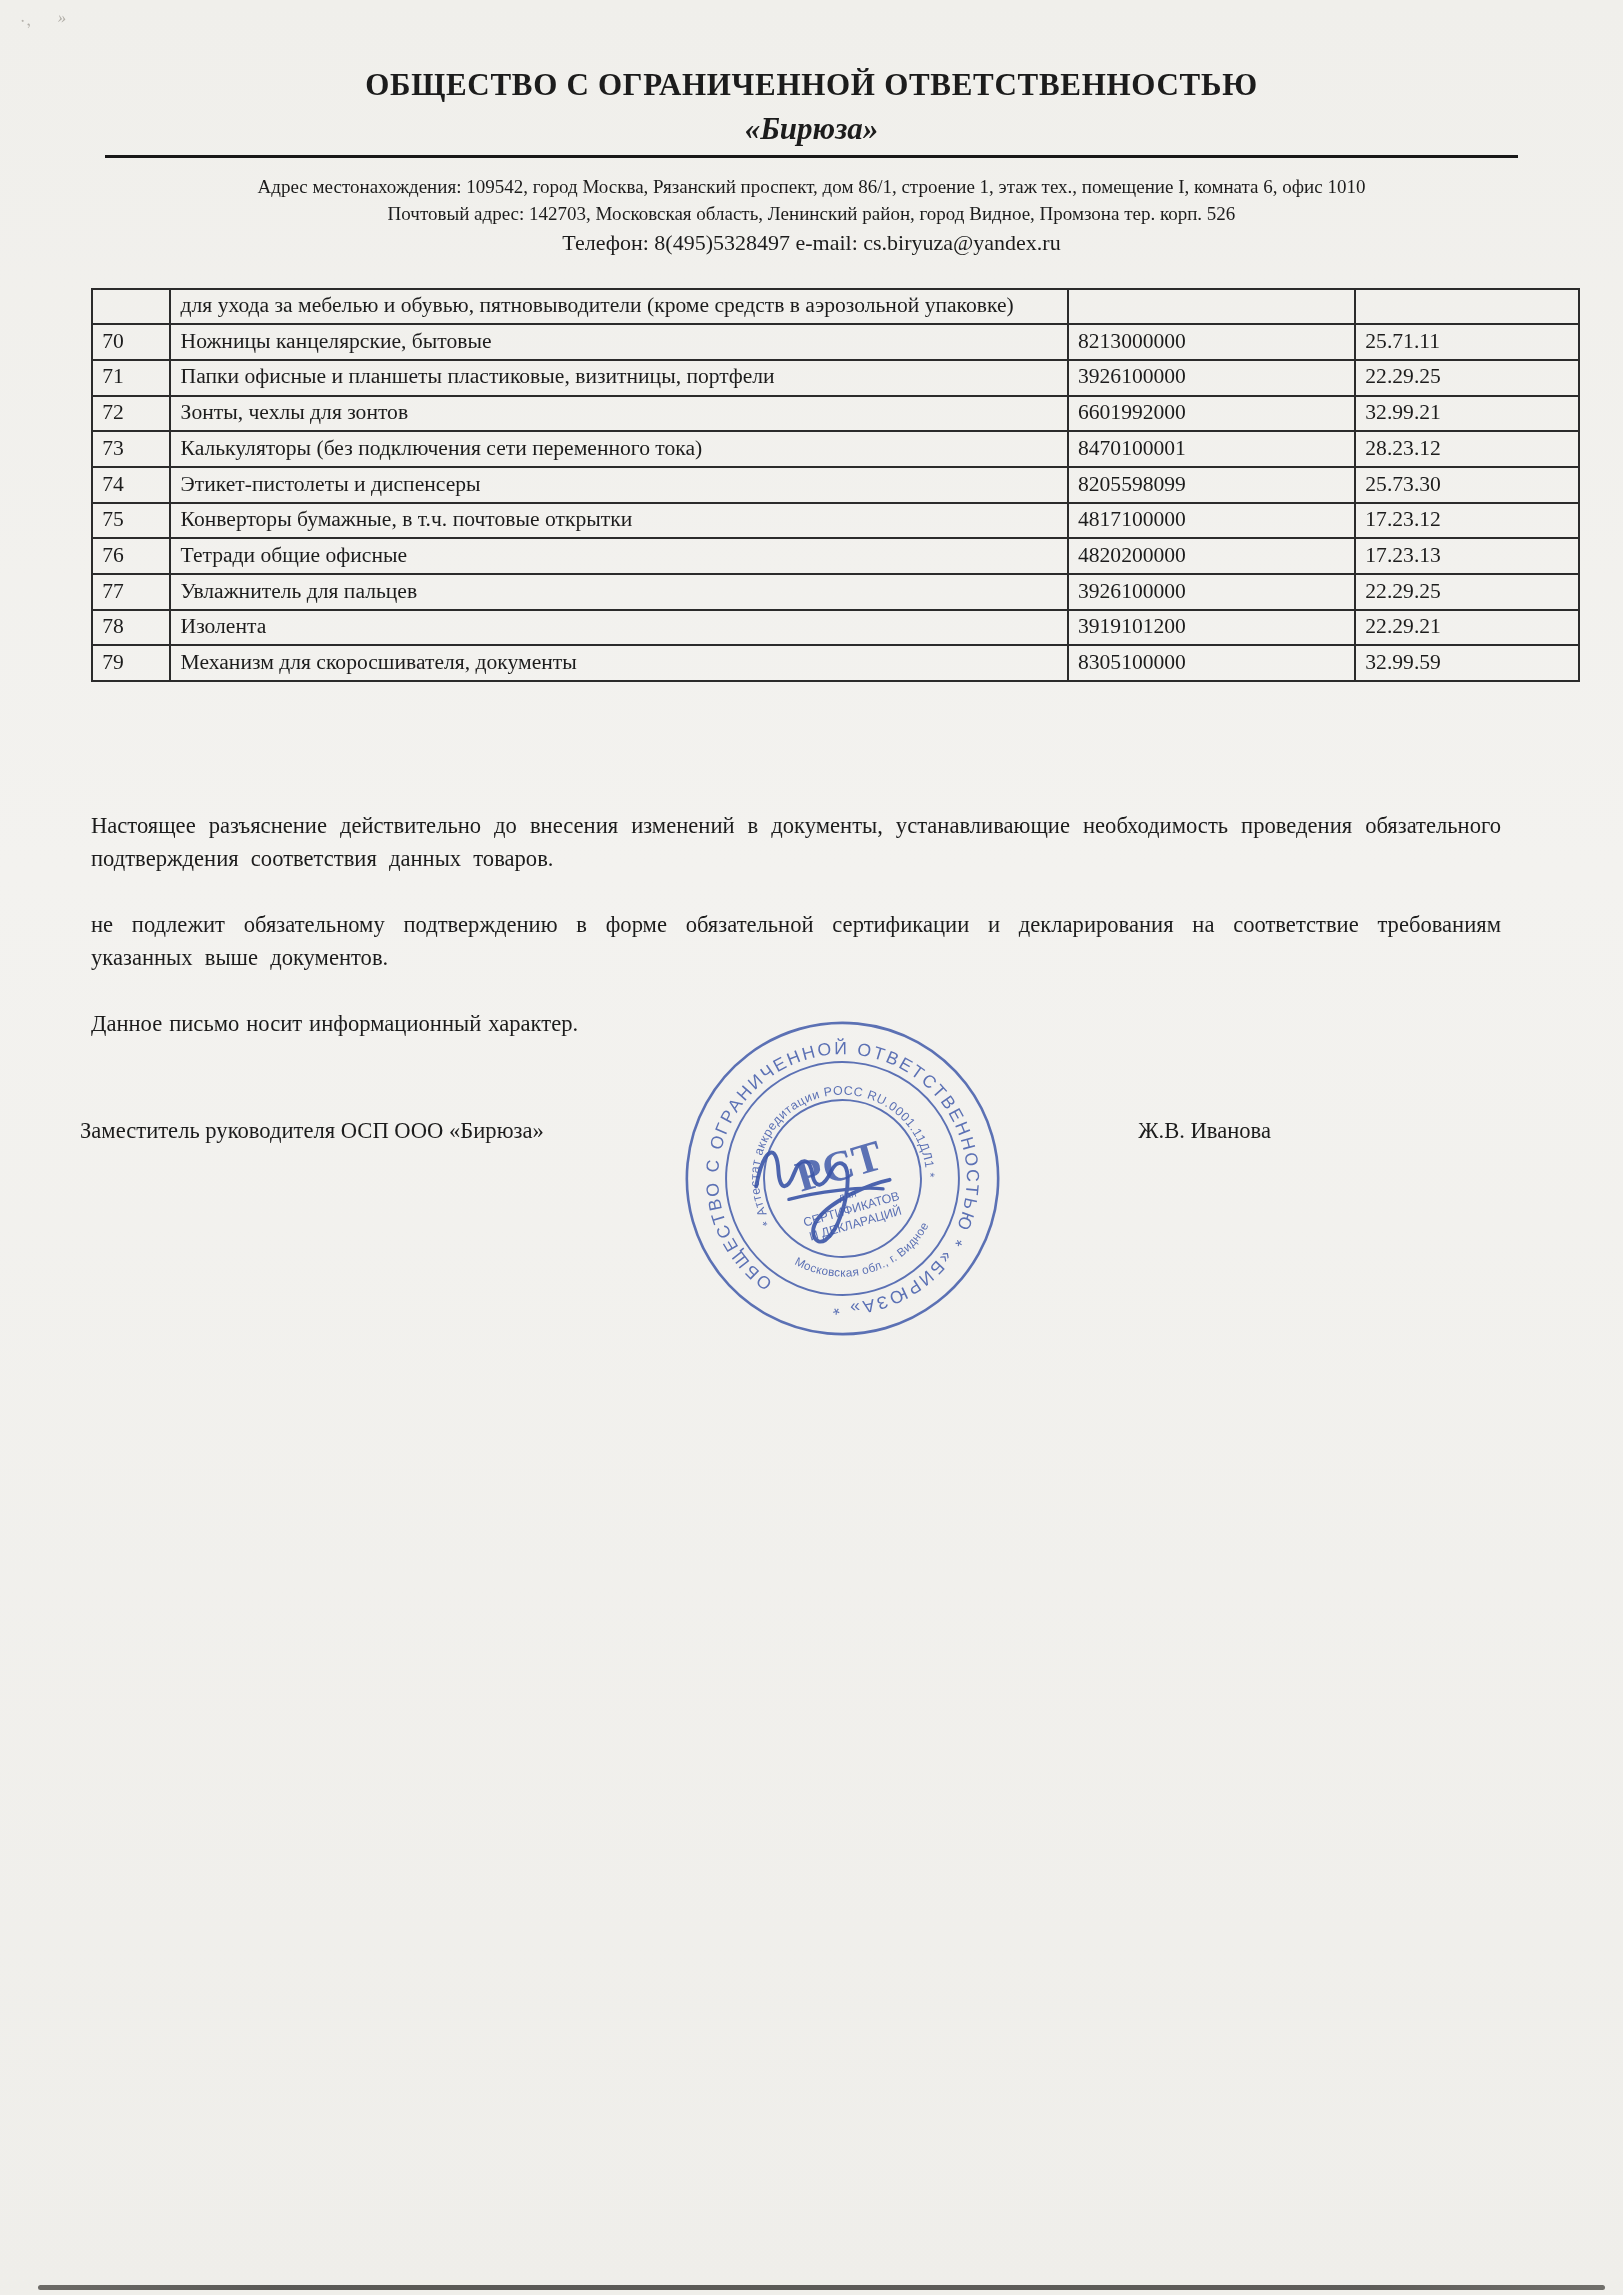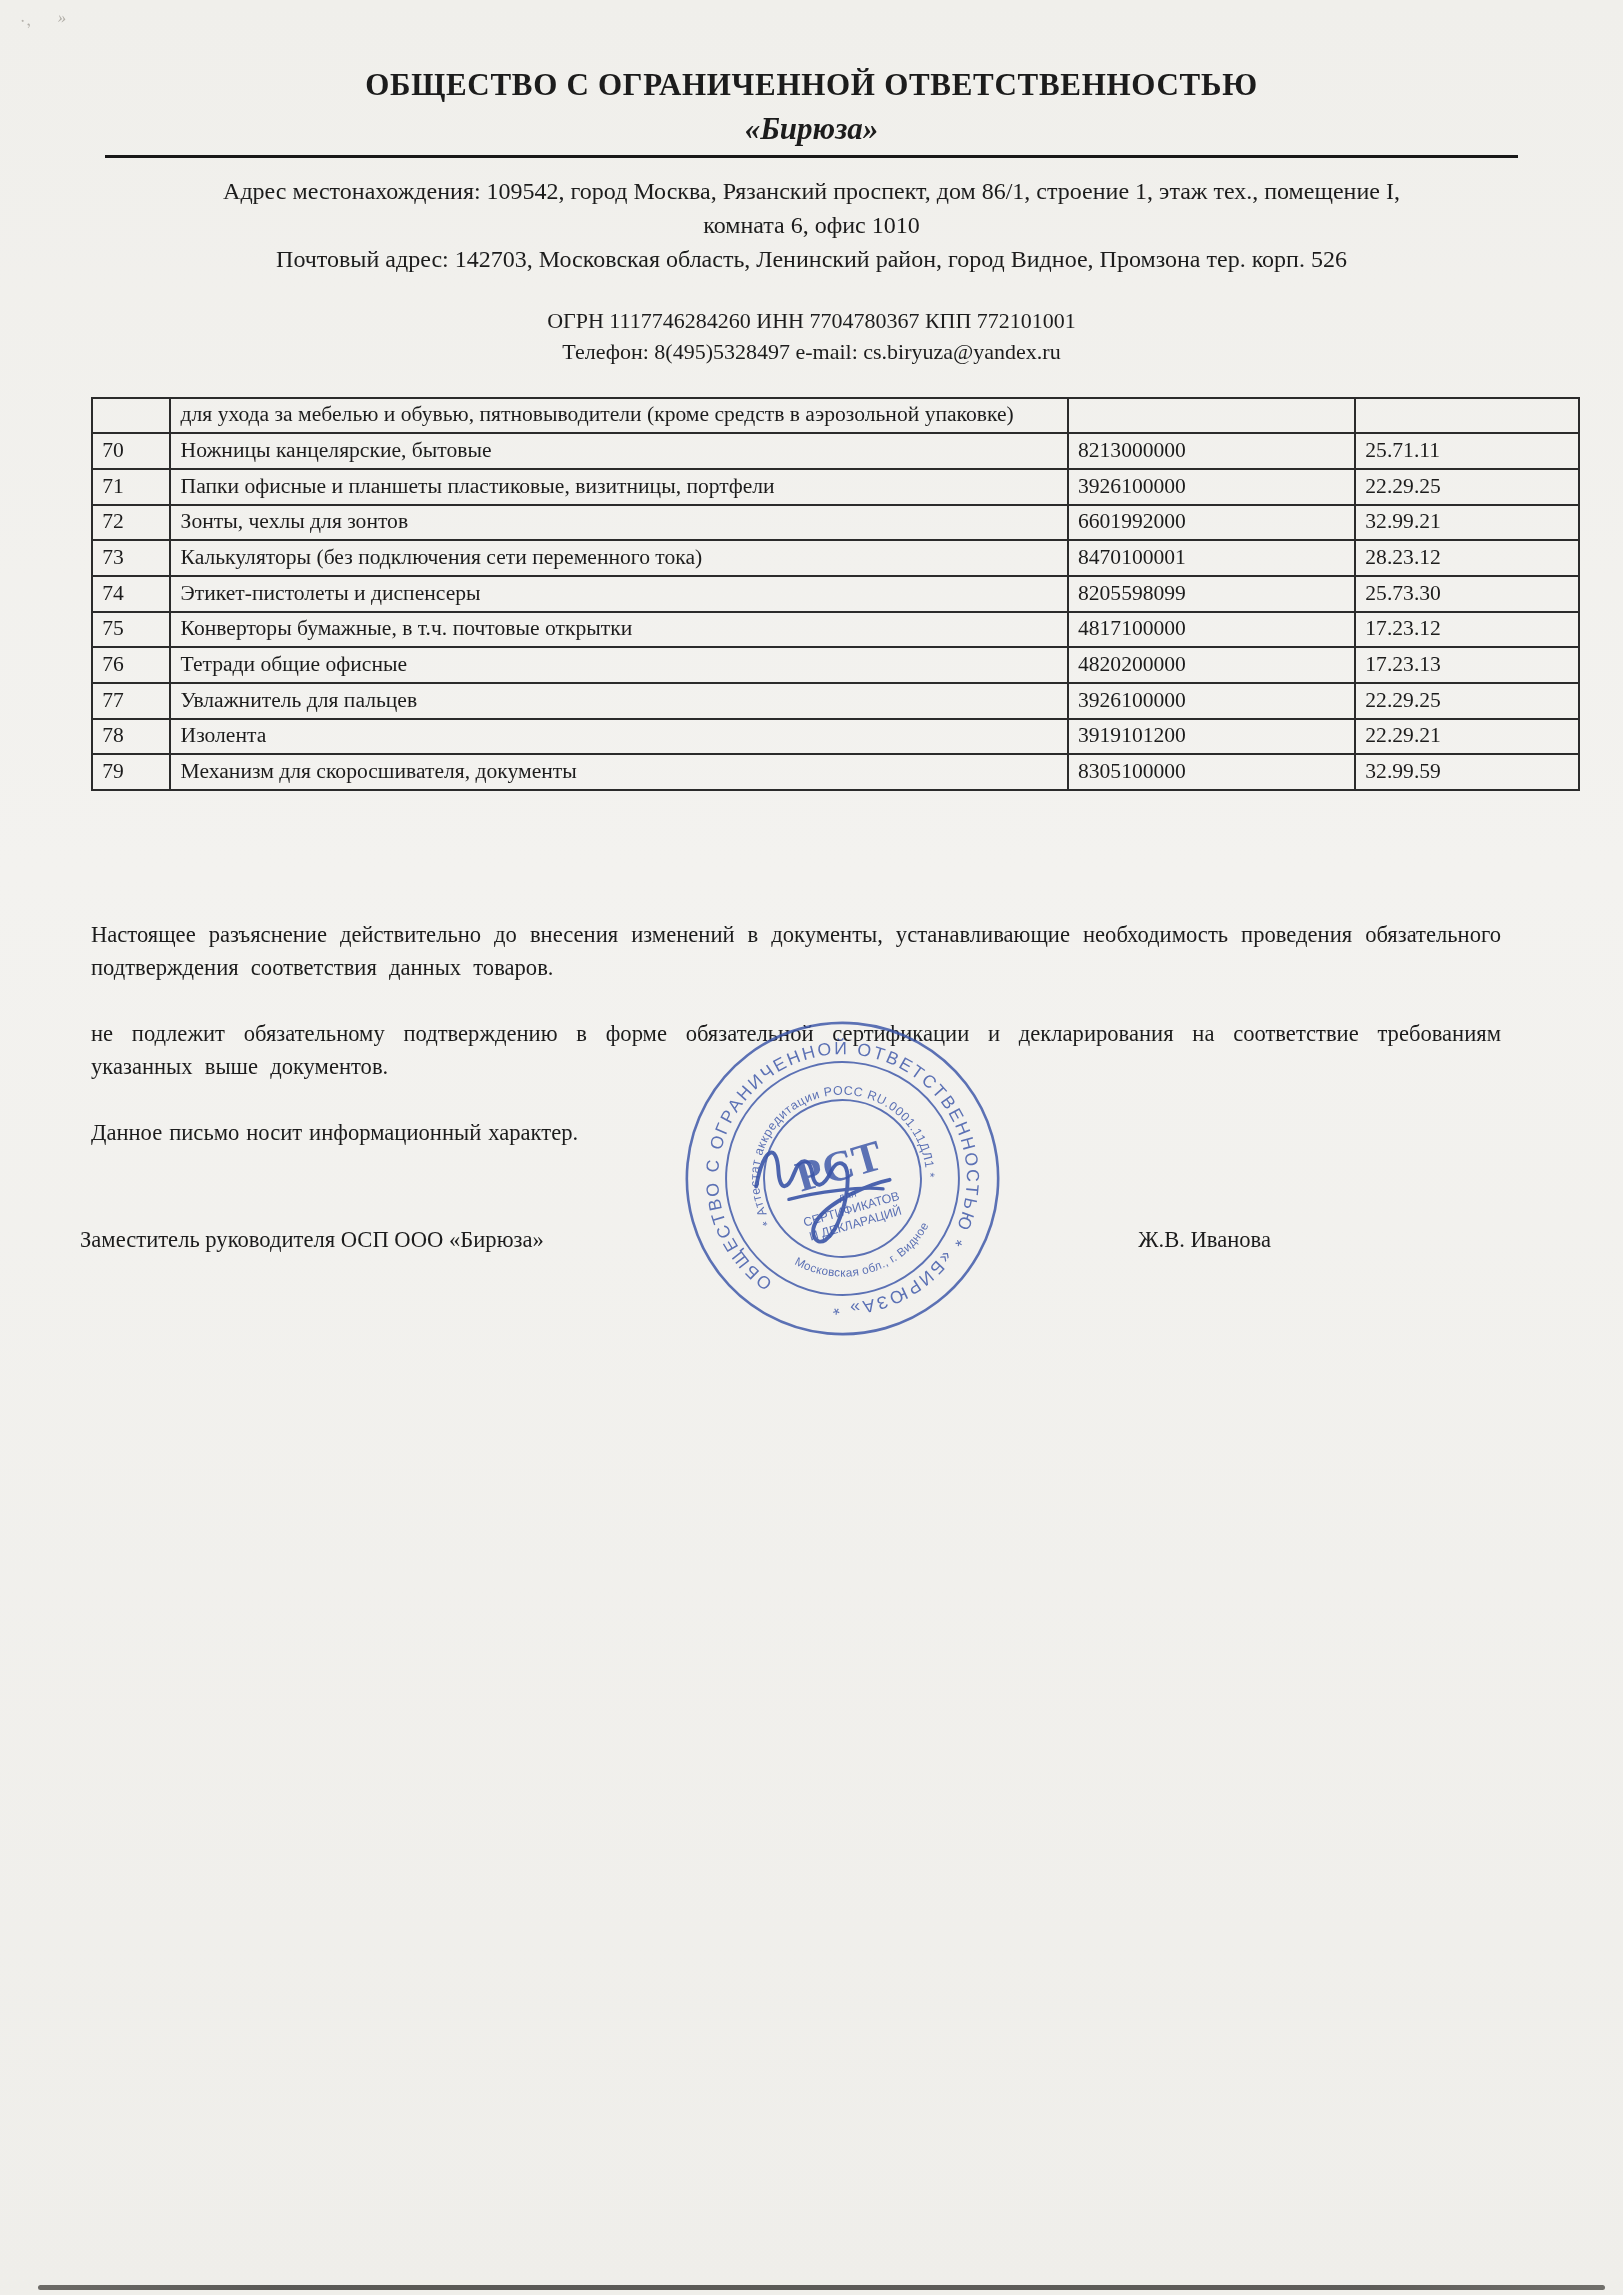--- a/index.html
+++ b/index.html
@@ -18,21 +18,21 @@
   }
   
   .artifact{position:absolute;color:#a39f98;font-size:17px;opacity:.8;}
   .a1{left:19.6px;top:10.5px;transform:rotate(-14deg);}
   .a2{left:58px;top:7.9px;transform:rotate(8deg);}
 
   .header{padding-top:67px;text-align:center;}
   .org-type{font-size:31px;font-weight:bold;letter-spacing:0.7px;}
   .org-name{font-size:31px;font-weight:bold;font-style:italic;margin-top:7.9px;}
   .rule{width:1413px;height:3.3px;background:#181818;margin:7.9px auto 15.7px;}
-  .addr{font-size:24px;line-height:1.42;max-width:1217px;margin:0 auto;font-family:Liberation Serif, serif;}
+  .addr{font-size:19px;line-height:1.42;max-width:1217px;margin:0 auto;font-family:Liberation Serif, serif;}
   .reg{font-size:22px;line-height:1.4;margin:0;}
   .reg-first{margin-top:30px;}
 
   table.products{
     margin:29px 0 0 91px;
     width:1404px;
     border-collapse:collapse;
     table-layout:fixed;
   }
   table.products td{
@@ -82,21 +82,20 @@
 
   <div class="artifact a1">·,</div>
   <div class="artifact a2">»</div>
 
   <header class="header">
     <div class="org-type">ОБЩЕСТВО С ОГРАНИЧЕННОЙ ОТВЕТСТВЕННОСТЬЮ</div>
     <div class="org-name">«Бирюза»</div>
     <div class="rule"></div>
     <p class="addr">Адрес местонахождения: 109542, город Москва, Рязанский проспект, дом 86/1, строение 1, этаж тех., помещение I, комната 6, офис 1010</p>
     <p class="addr">Почтовый адрес: 142703, Московская область, Ленинский район, город Видное, Промзона тер. корп. 526</p>
-    <p class="reg reg-first">ОГРН 1117746284260 ИНН 7704780367 КПП 772101001</p>
     <p class="reg">Телефон: 8(495)5328497 e-mail: cs.biryuza@yandex.ru</p>
   </header>
 
   <table class="products">
     <tbody>
     <tr>
       <td class="c-num"></td>
       <td class="c-name">для ухода за мебелью и обувью, пятновыводители (кроме средств в аэрозольной упаковке)</td>
       <td class="c-code"></td>
       <td class="c-okpd"></td>

